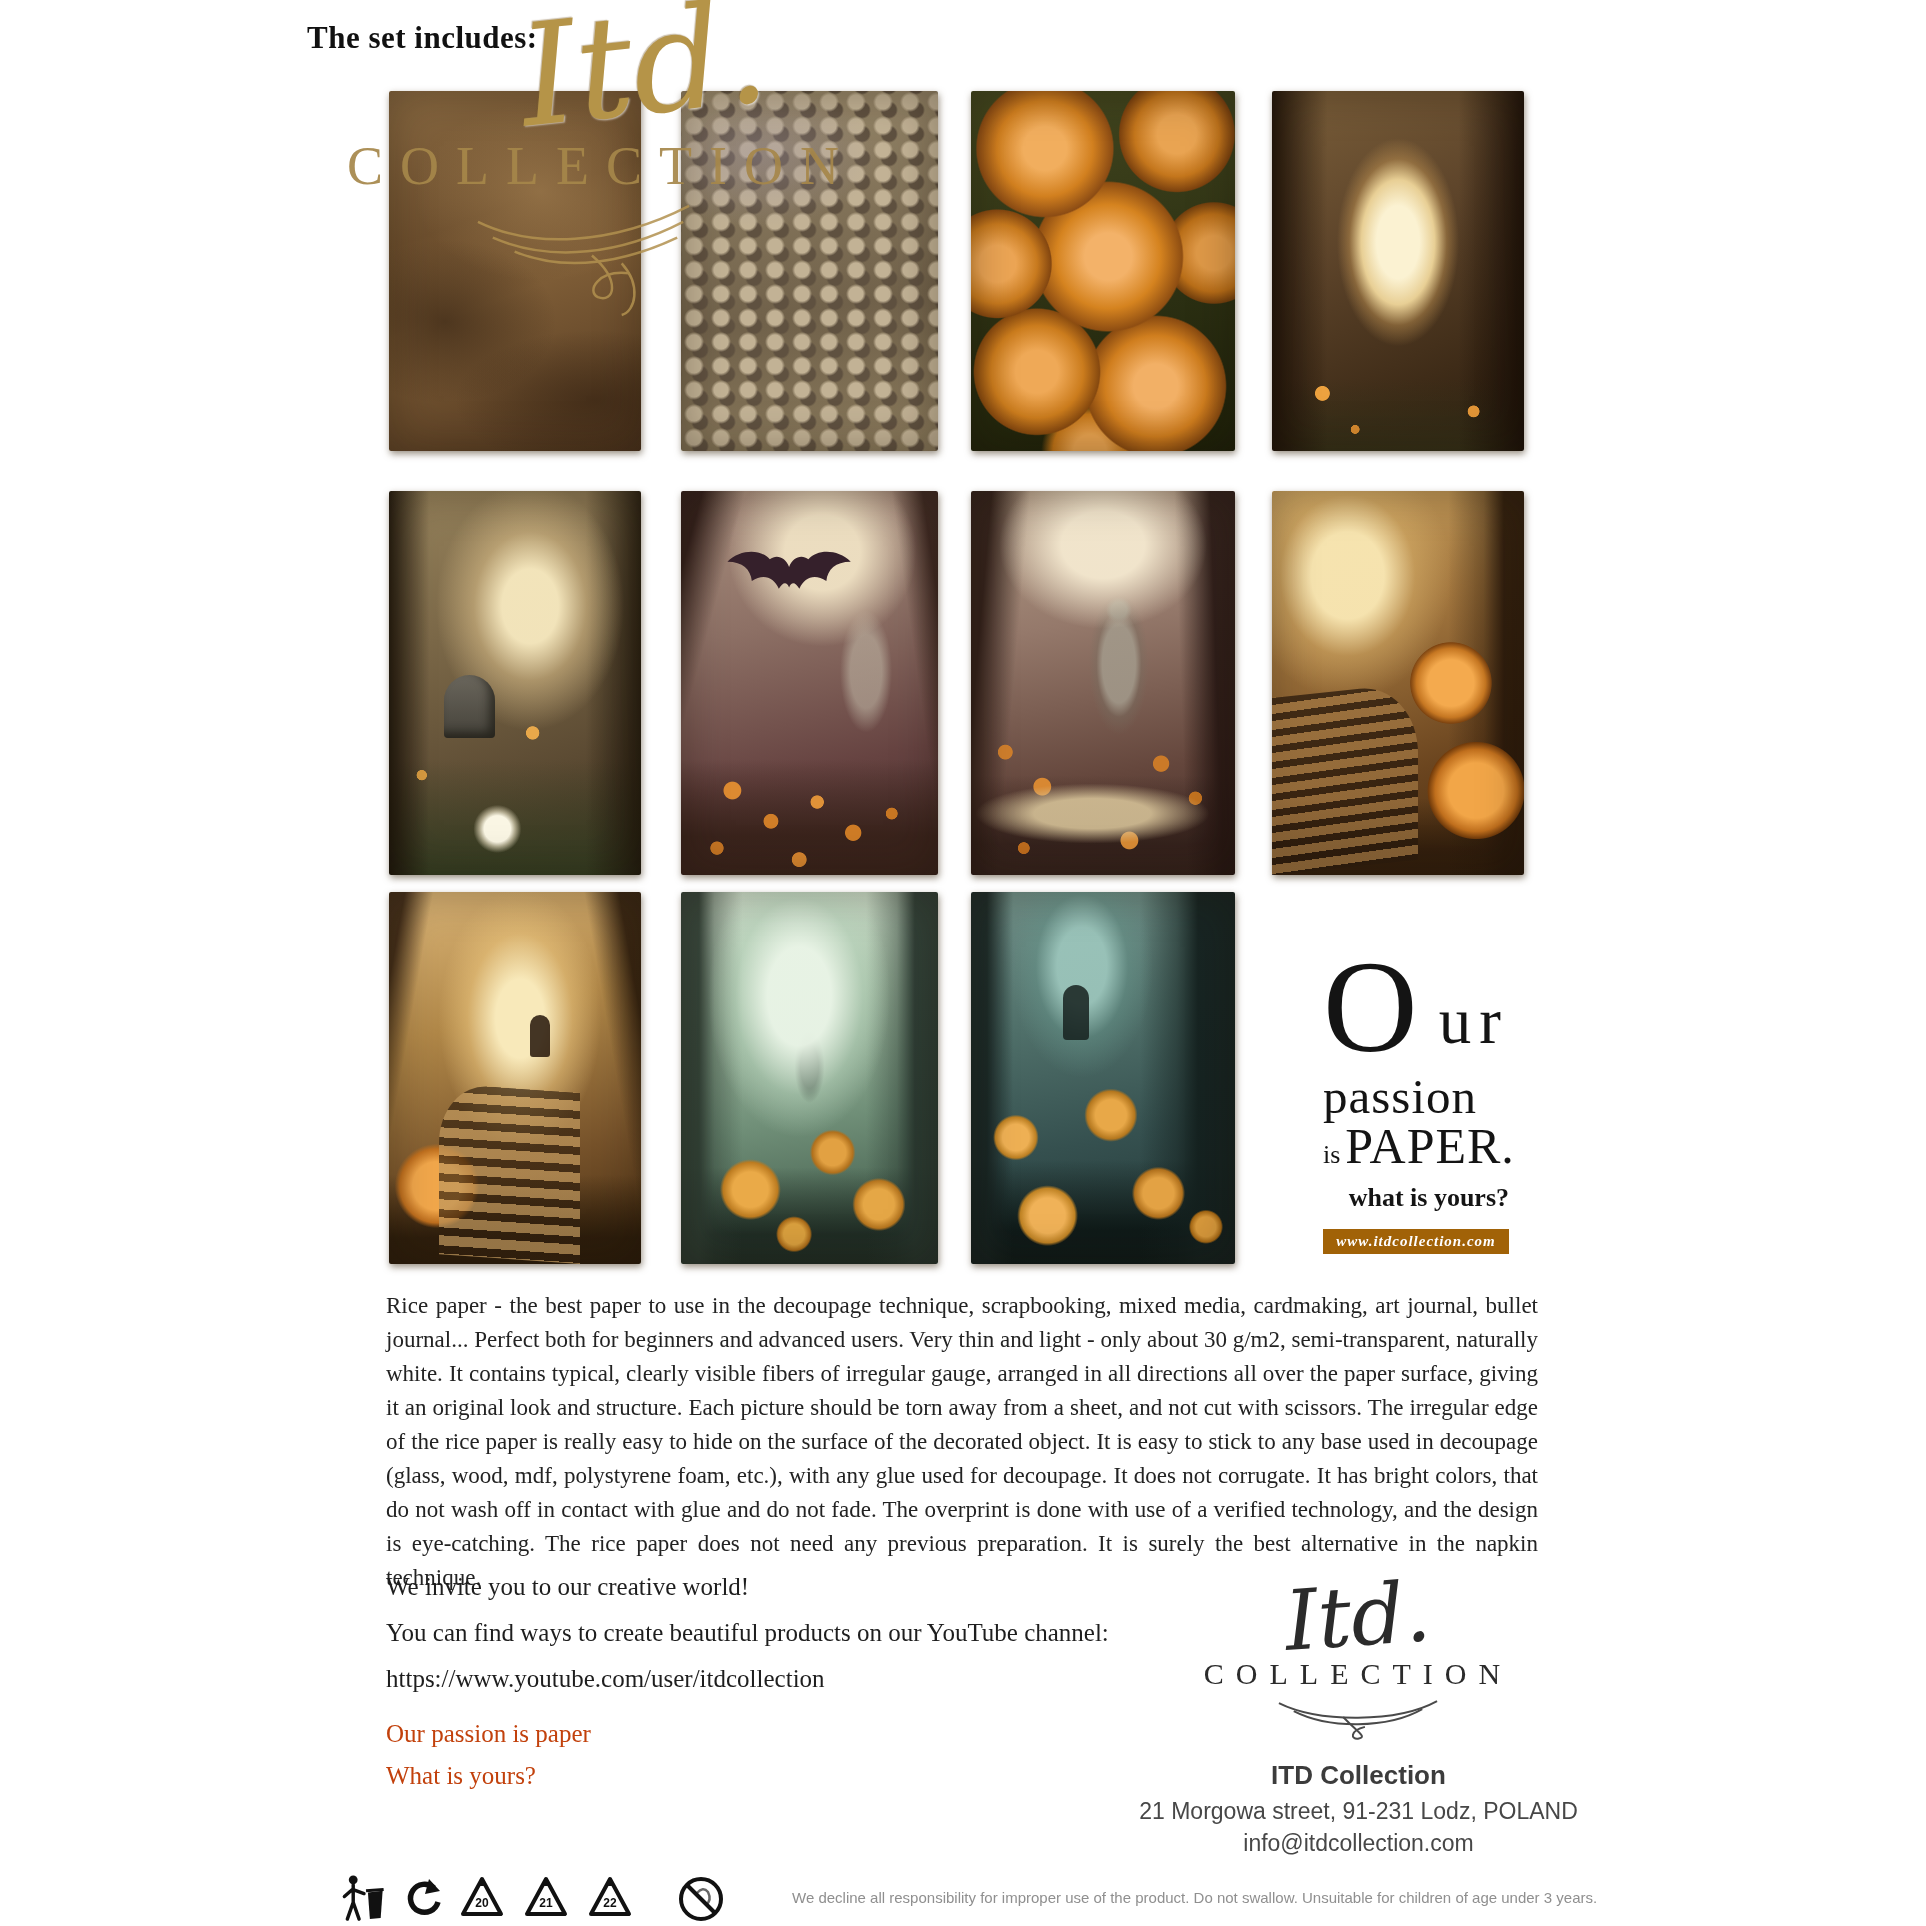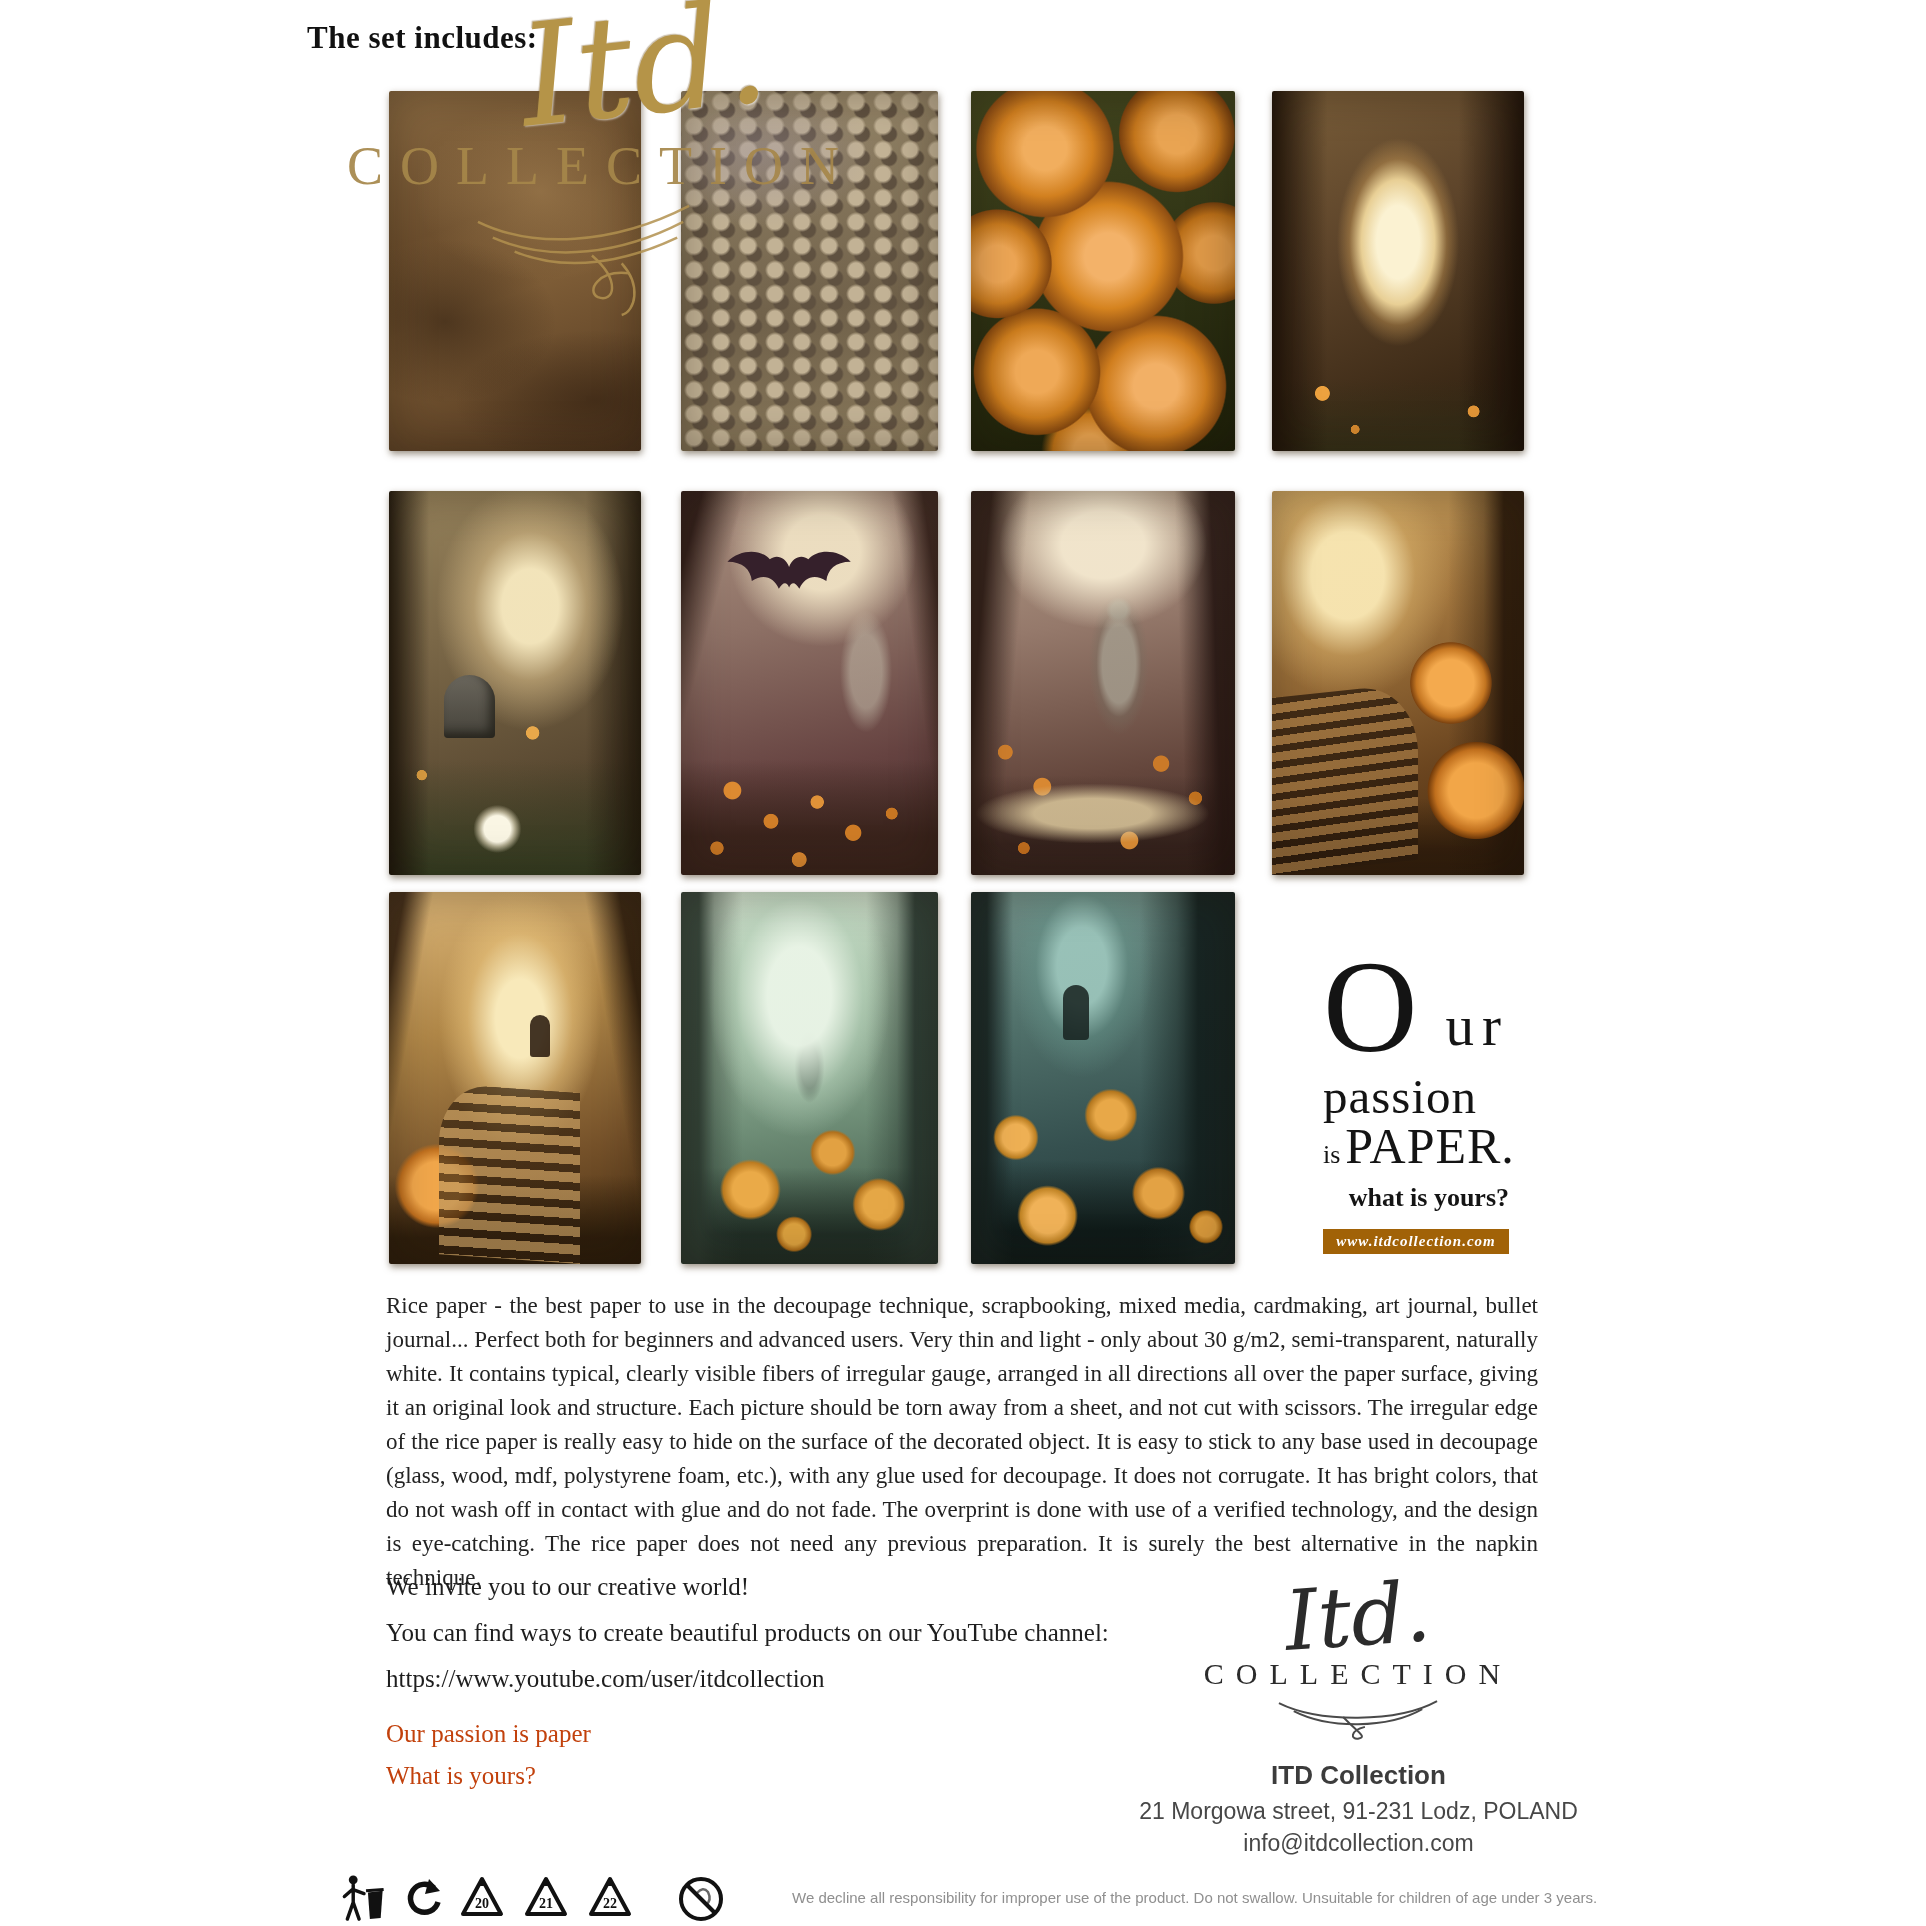--- a/index.html
+++ b/index.html
@@ -167,21 +167,21 @@
     linear-gradient(270deg, rgba(20,32,30,.95) 0 14%, rgba(20,32,30,.5) 22%, rgba(0,0,0,0) 36%),
     linear-gradient(90deg, rgba(22,34,32,.9) 0 6%, rgba(0,0,0,0) 16%),
     linear-gradient(0deg, rgba(14,24,22,.95) 0 9%, rgba(0,0,0,0) 28%),
     linear-gradient(170deg,#73938b 0%,#50706a 35%,#35504f 65%,#203433 100%);}
   .hooded.f11{left:35%;top:25%;width:26px;height:55px;background:#16211f;border-radius:13px 13px 4px 4px;}
 
   
   .passion{position:absolute;left:1323px;top:956px;width:186px;color:#141414;}
   .passion .l1{display:flex;align-items:flex-end;justify-content:space-between;line-height:.8;}
   .passion .big-o{font-size:131px;line-height:.78;}
-  .passion .ur{font-size:57px;letter-spacing:8px;line-height:1;padding-bottom:4px;}
+  .passion .ur{font-size:65px;letter-spacing:8px;line-height:1;padding-bottom:4px;}
   .passion .l2{font-size:49px;letter-spacing:1px;margin-top:14px;line-height:1;}
   .passion .l3{display:flex;align-items:baseline;line-height:1;}
   .passion .is{font-size:26px;margin-right:5px;}
   .passion .paper{font-size:50px;letter-spacing:1px;}
   .passion .l4{font-size:26px;font-weight:bold;text-align:right;margin-top:12px;}
   .passion .site-bar{margin-top:16px;background:#a16207;color:#fff;font-size:15px;font-style:italic;
       text-align:center;padding:4px 2px;letter-spacing:1px;font-weight:bold;}
 
   
   .description{position:absolute;left:386px;top:1289px;width:1152px;font-size:23px;line-height:34px;
@@ -197,22 +197,22 @@
   .flourish-bottom{margin-top:2px;}
   .contact{position:absolute;left:1111px;top:1760px;width:495px;text-align:center;
       font-family:"Liberation Sans",sans-serif;color:#474747;}
   .contact .company{font-size:26px;font-weight:bold;color:#3c3c3c;}
   .contact .address{font-size:23px;margin-top:7px;}
   .contact .email{font-size:23px;margin-top:5px;}
 
   
   .footer-icons{position:absolute;left:341px;top:1873px;display:flex;align-items:center;gap:14px;}
   .tri-wrap{position:relative;width:50px;height:50px;}
-  .tri-num{position:absolute;left:0;top:22px;width:100%;text-align:center;font-family:Liberation Serif, serif;
-      font-size:14px;font-weight:bold;color:#111;}
+  .tri-num{position:absolute;left:0;top:22px;width:100%;text-align:center;font-family:Liberation Sans, sans-serif;
+      font-size:12px;font-weight:bold;color:#111;}
   .no-swallow{margin-left:28px;}
   .disclaimer{position:absolute;left:792px;top:1880px;width:871px;font-family:"Liberation Sans",sans-serif;
       font-size:15px;color:#8f8f8f;margin-top:9px;}
 </style>
 </head>
 <body>
 
 <div class="page">
 
   <div class="set-includes">The set includes:</div>

